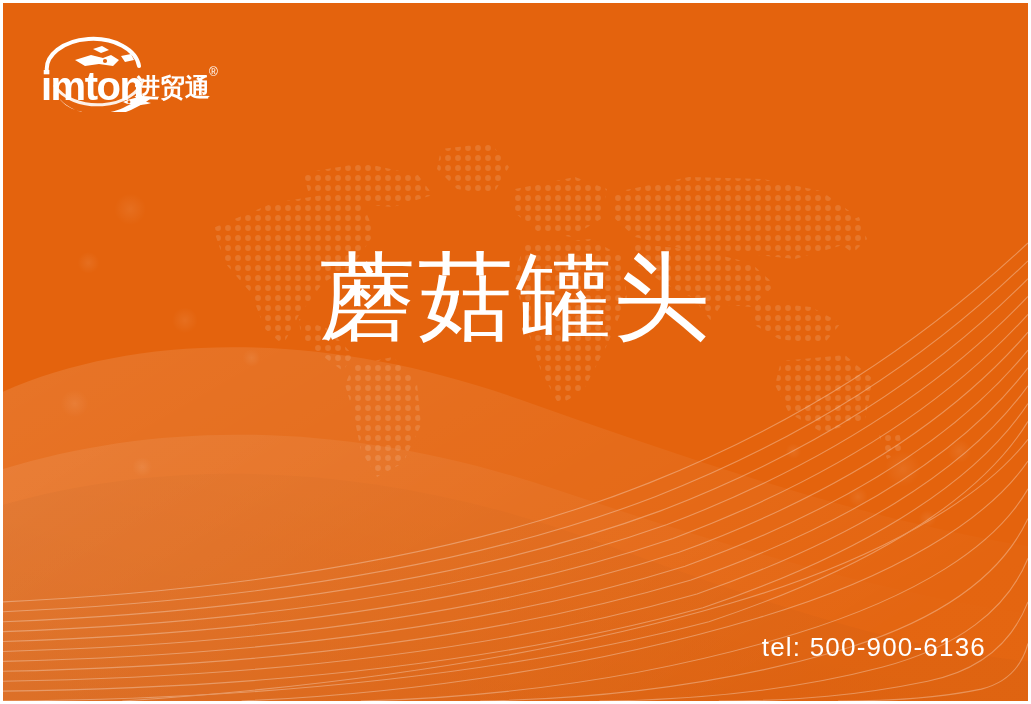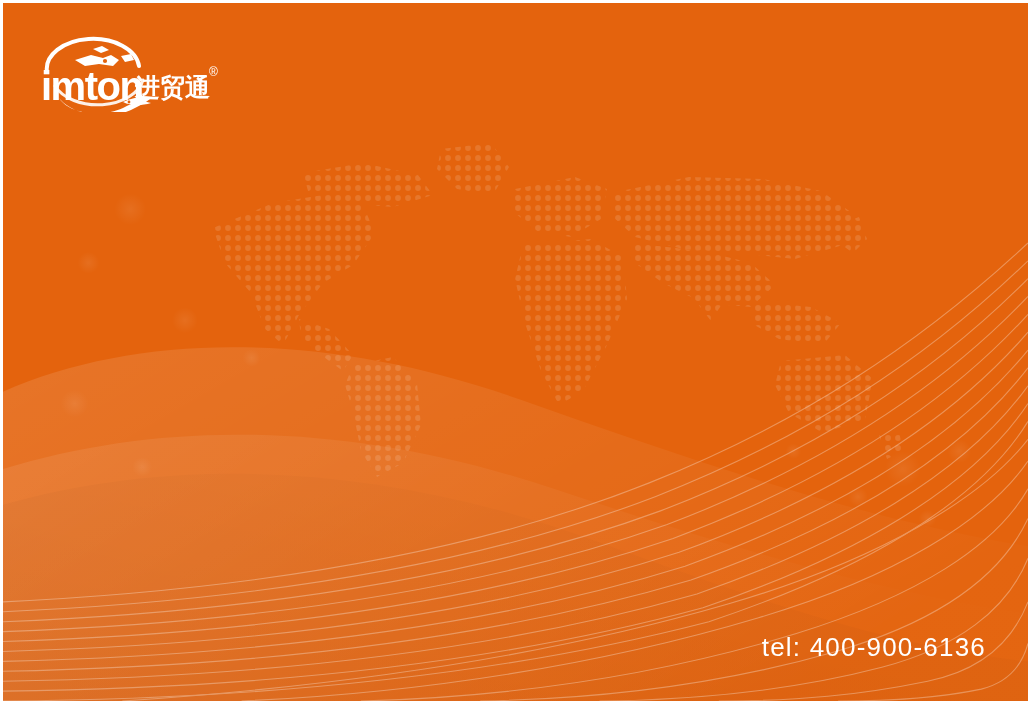--- a/index.html
+++ b/index.html
@@ -236,17 +236,18 @@
         <path d="M20 62 C 30 78, 62 82, 84 72 C 96 66, 104 62, 112 62
                  C 108 66, 100 70, 92 74 C 70 84, 34 80, 20 62 Z"></path>
         <path d="M84 66 C 92 62, 102 60, 112 61 L 104 65 L 112 67
                  C 102 70, 92 70, 84 66 Z"></path>
         <circle cx="90" cy="66" r="1.4" fill="#e4630d"></circle>
       </g>
     </svg>
   </div>
 
   <div id="headline">
+    <span class="head-line l1">蘑菇罐头</span>
   </div>
 
-  <div id="phone">tel: 400-900-6136</div>
+  <div id="phone">tel: 500-900-6136</div>
 
 </div>
 
 </body></html>

